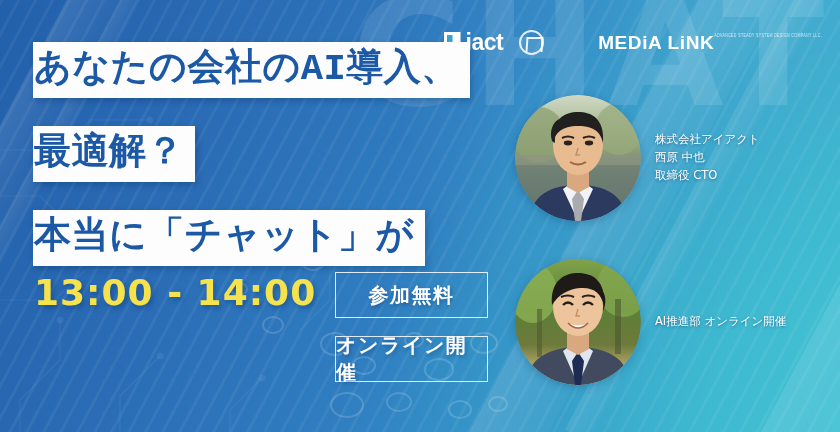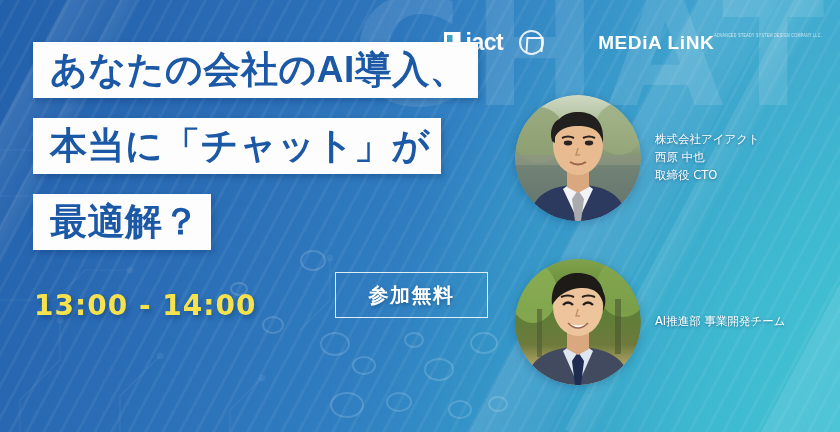--- a/index.html
+++ b/index.html
@@ -117,26 +117,26 @@
 
   
   .headline { position:absolute; left:33px; top:42px; }
   .hl-line {
     display:inline-block;
     background:#fdfdfd;
     color:#1b58a6;
     font-size:37px;
     font-weight:700;
     line-height:1;
-    padding:9px 11px 10px 17px;
-    margin-bottom:20px;
+    padding:9px 11px 10px 1px;
+    margin-bottom:28px;
     letter-spacing:0.5px;
     white-space:nowrap;
     box-shadow:2px 3px 6px rgba(0,40,90,0.28);
-    font-family:Liberation Sans, sans-serif;
+    font-family:Liberation Mono, monospace;
   }
   .hl-wrap { display:block; }
 
   
   .date-block { position:absolute; left:34px; top:262px; }
   .date-main {
     color:#f6e24d;
     font-size:68px;
     font-weight:700;
     line-height:0.95;
@@ -147,24 +147,24 @@
   }
   .date-dow {
     font-size:27px;
     font-weight:700;
     margin-left:2px;
     padding-bottom:7px;
     letter-spacing:0;
   }
   .date-time {
     color:#f6e24d;
-    font-size:28px;
+    font-size:36px;
     font-weight:700;
     letter-spacing:1px;
-    margin-top:27px;
+    margin-top:10px;
     text-shadow:2px 3px 5px rgba(0,40,90,0.35);
     font-family:"DejaVu Sans","Liberation Sans",sans-serif;
   }
 
   
   .badges {
     position:absolute; left:335px; top:272px;
     display:flex; flex-direction:column; gap:18px;
   }
   .badge {
@@ -262,30 +262,31 @@
       <div class="ml-mark"></div>
       <div class="ml-text">
         <div class="ml-word">MEDiA LiNK</div>
         <div class="ml-tag">ADVANCED STEADY SYSTEM DESIGN COMPANY LLC.</div>
       </div>
     </div>
   </div>
 
   <div class="headline">
     <div class="hl-wrap"><span class="hl-line">あなたの会社のAI導入、</span></div>
+    <div class="hl-wrap"><span class="hl-line">最適解？</span></div>
     <div class="hl-wrap"><span class="hl-line">本当に「チャット」が</span></div>
-    <div class="hl-wrap"><span class="hl-line">最適解？</span></div>
   </div>
 
   <div class="date-block">
     <div class="date-time">13:00 - 14:00</div>
   </div>
 
   <div class="badges">
     <div class="badge">参加無料</div>
+    <div class="badge">オンライン開催</div>
   </div>
 
   <div class="speaker sp1">
     <div class="avatar">
       <svg viewBox="0 0 126 126">
         <defs>
           <clipPath id="c1">
               <circle cx="63" cy="63" r="63"></circle>
             </clipPath>
           <linearGradient id="bg1" x1="0" y1="0" x2="0" y2="1">
@@ -374,17 +375,17 @@
           <path d="M67,38 Q73,35 80,38" stroke="#241f1c" stroke-width="2" fill="none"></path>
 
           <path d="M63,50 L61,57 L65,57" stroke="#c4926a" stroke-width="1.4" fill="none"></path>
 
           <path d="M53,64 Q63,74 73,64 Q63,69 53,64 Z" fill="#fff"></path>
           <path d="M53,64 Q63,74 73,64" stroke="#9c6548" stroke-width="1.6" fill="none"></path>
         </g>
       </svg>
     </div>
     <div class="sp-info">
-      <div>AI推進部 事業開発チーム</div>
+      <div>AI推進部 オンライン開催</div>
     </div>
   </div>
 
 </div>
 
 </body></html>

